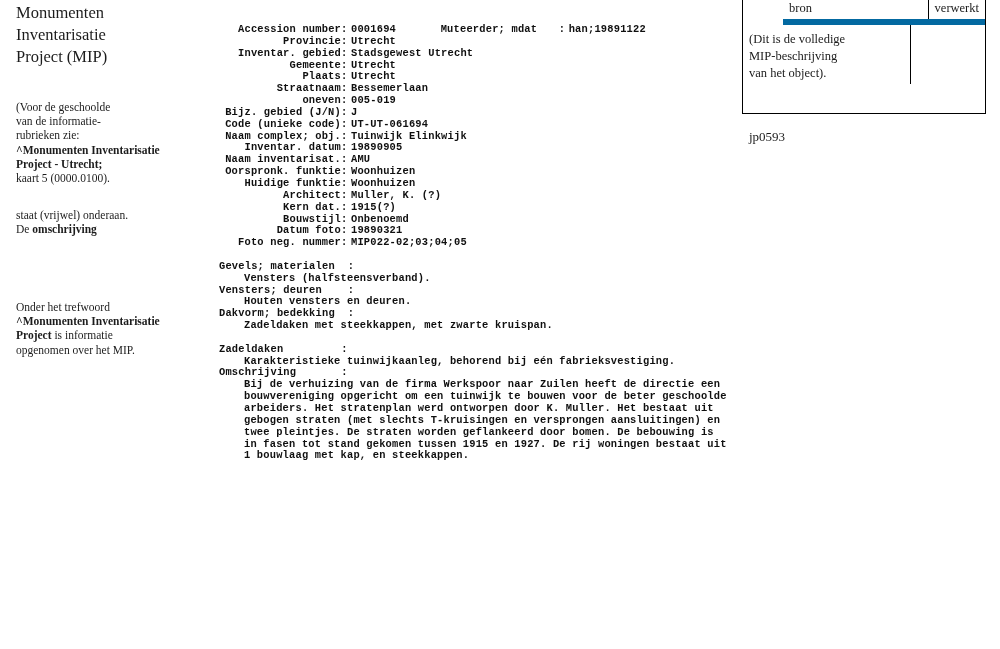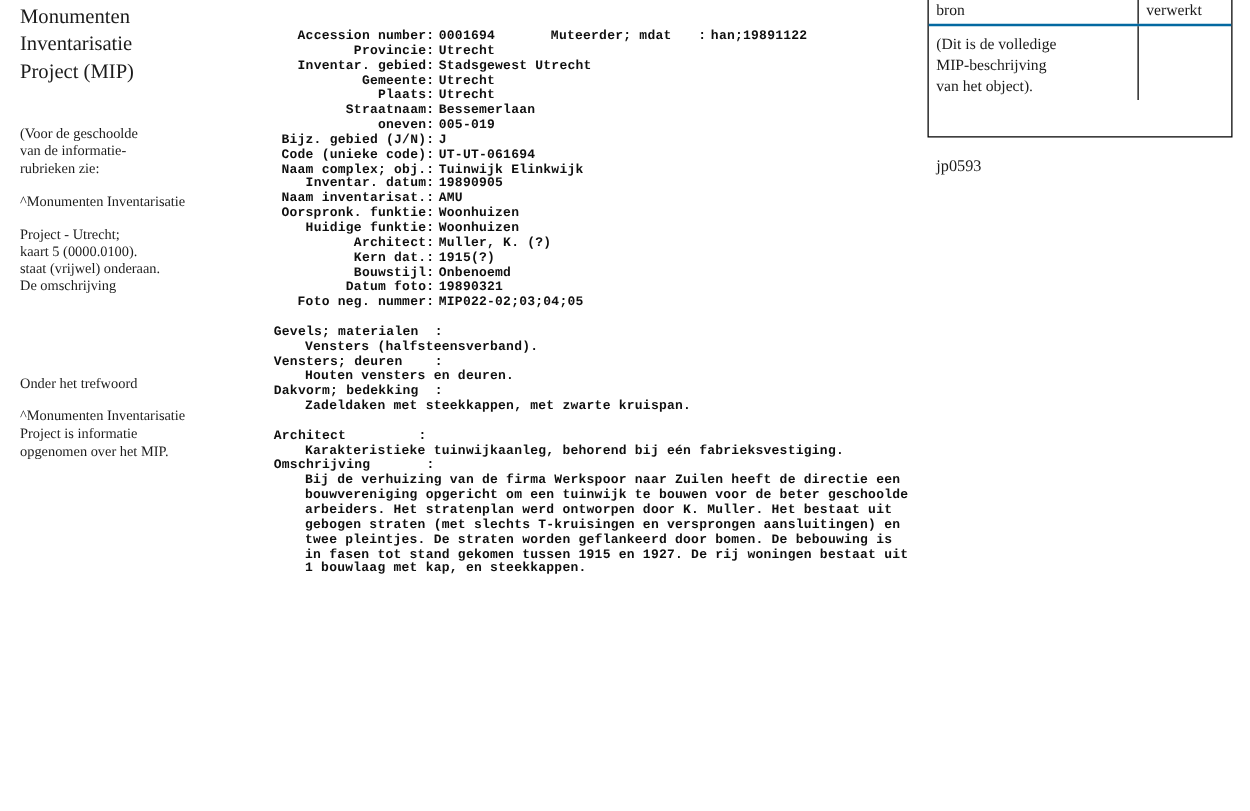--- a/index.html
+++ b/index.html
@@ -34,21 +34,21 @@
   .note-block {
     font-family: "Liberation Serif", serif;
     font-size: 11.5px;
     line-height: 14.2px;
     color: #1c1c1c;
   }
   #note-1 { position: absolute; left: 0px; top: 100px; width: 185px; }
   #note-2 { position: absolute; left: 0px; top: 208px; width: 185px; }
   #note-3 { position: absolute; left: 0px; top: 300px; width: 185px; }
   .note-line { display: block; }
-  .bold { font-weight: normal; margin-top: 12px; }
+  .bold { font-weight: bold; }
 
   
   #record {
     position: absolute;
     left: 219px;
     top: 24px;
     width: 520px;
     font-family: "Liberation Mono", monospace;
     font-size: 10.4px;
     line-height: 11.85px;
@@ -100,22 +100,23 @@
     width: 244px;
     border: 1px solid #000;
     border-top: 1px solid #000;
     box-sizing: border-box;
     font-family: "Liberation Serif", serif;
   }
   #right-table .rt-row {
     display: flex;
   }
   #rt-head {
-    border-bottom: 2px solid #0369a1;
+    border-bottom: 6px solid #0369a1;
     height: 19px;
+    margin-left: 40px;
   }
   #rt-body {
     height: 88px;
     flex-direction: column;
   }
   .rt-cell-left {
     width: 168px;
     box-sizing: border-box;
     border-right: 1px solid #000;
     padding: 2px 6px;
@@ -204,21 +205,21 @@
       <span class="sect-head">Gevels; materialen  :</span>
       <span class="sect-body">Vensters (halfsteensverband).</span>
       <span class="sect-head">Vensters; deuren    :</span>
       <span class="sect-body">Houten vensters en deuren.</span>
       <span class="sect-head">Dakvorm; bedekking  :</span>
       <span class="sect-body">Zadeldaken met steekkappen, met zwarte kruispan.</span>
     </div>
 
   <span class="rec-gap"></span>
 
-  <span class="sect-head">Architect         :</span>
+  <span class="sect-head">Zadeldaken         :</span>
   <span class="sect-body">Karakteristieke tuinwijkaanleg, behorend bij eén fabrieksvestiging.</span>
 
   <span class="sect-head">Omschrijving       :</span>
   <span class="para">Bij de verhuizing van de firma Werkspoor naar Zuilen heeft de directie een
 bouwvereniging opgericht om een tuinwijk te bouwen voor de beter geschoolde
 arbeiders. Het stratenplan werd ontworpen door K. Muller. Het bestaat uit
 gebogen straten (met slechts T-kruisingen en versprongen aansluitingen) en
 twee pleintjes. De straten worden geflankeerd door bomen. De bebouwing is
 in fasen tot stand gekomen tussen 1915 en 1927. De rij woningen bestaat uit
 1 bouwlaag met kap, en steekkappen.</span>

